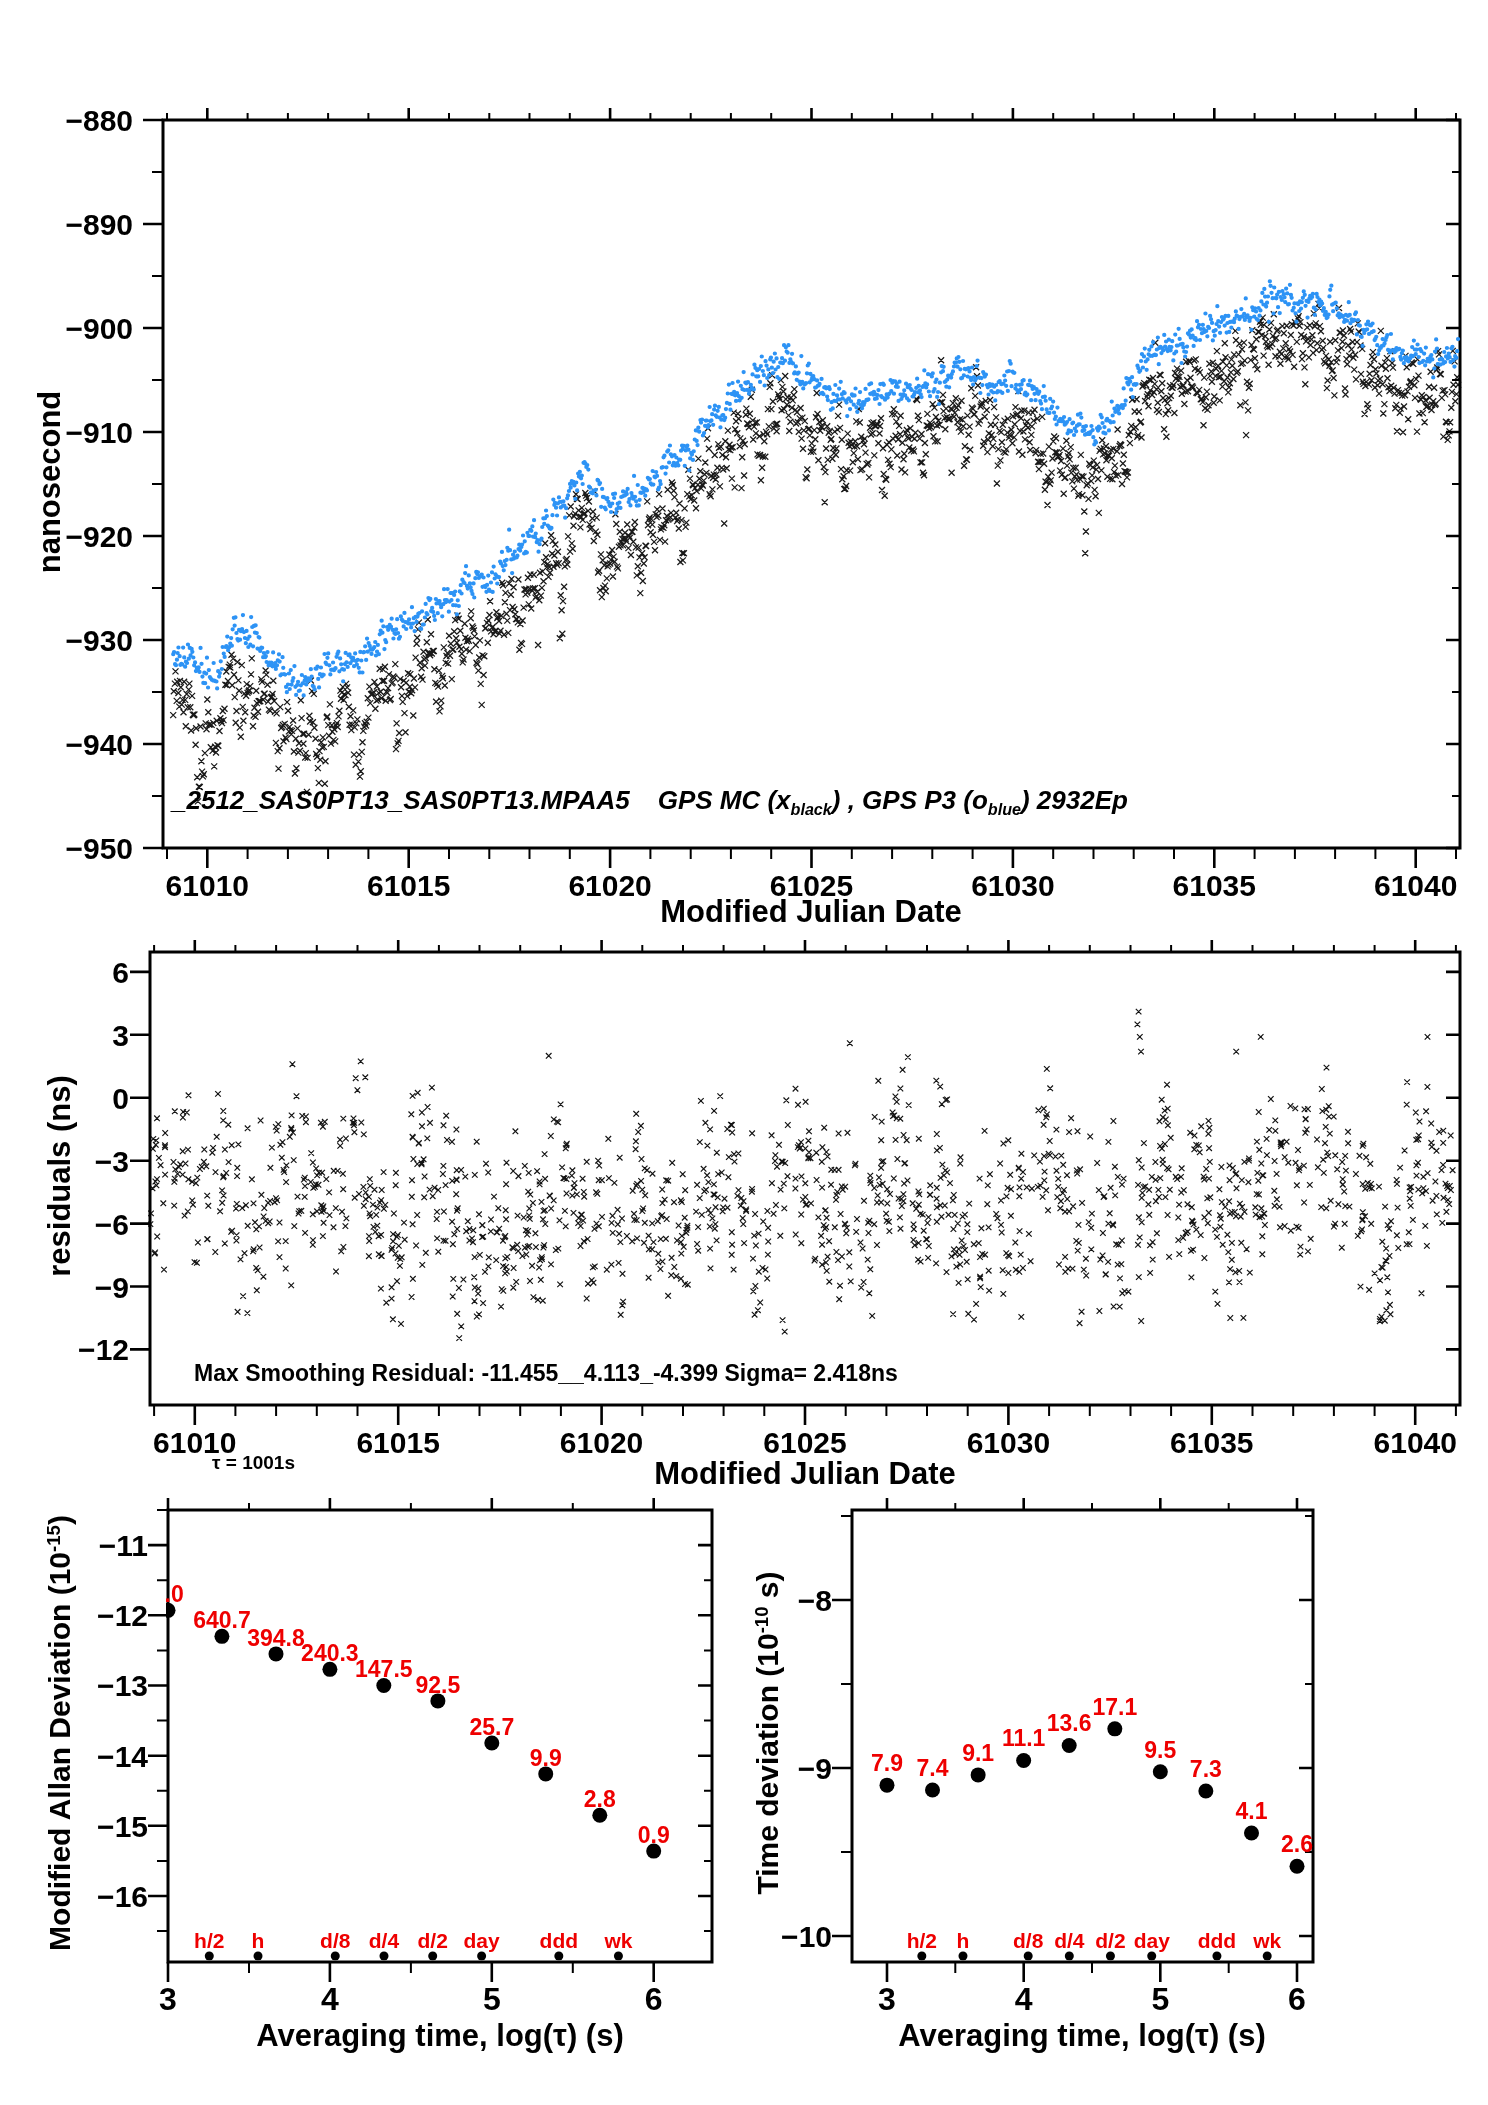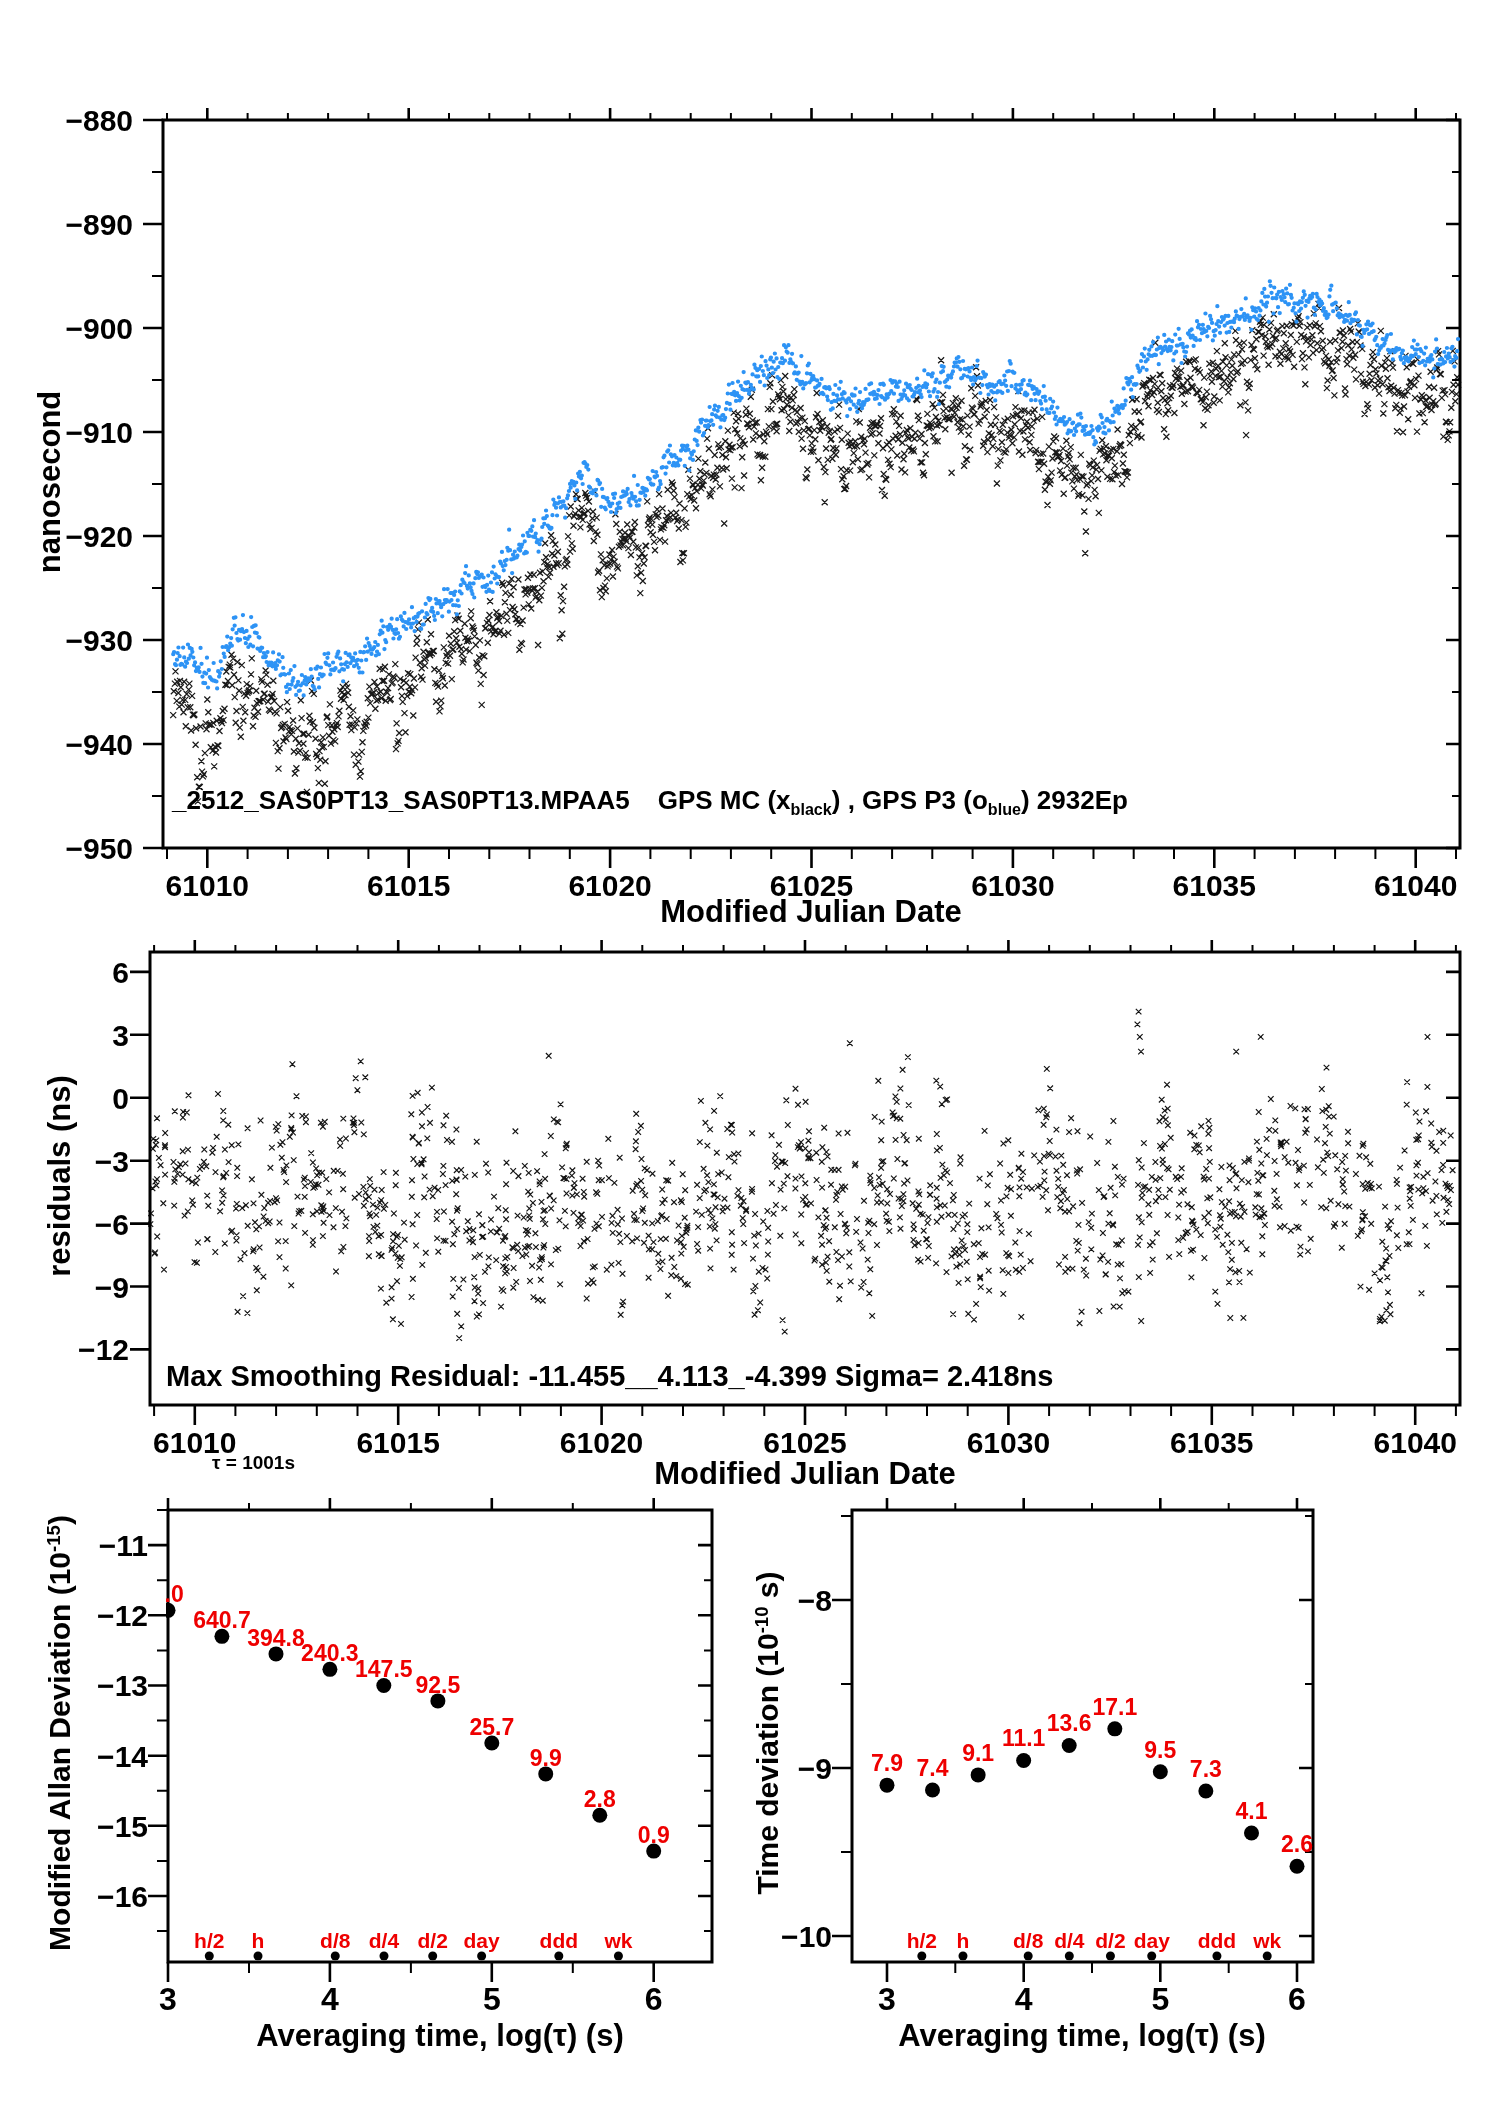--- a/index.html
+++ b/index.html
@@ -166,25 +166,25 @@
         <text x="1160.335606285206" y="1757.6930509104423" text-anchor="middle" fill="#EE0000" style="font:700 23px &quot;Liberation Sans&quot;,sans-serif">9.5</text>
         <circle cx="1205.847909872517" cy="1791.0092902266817" r="7.5" fill="#000000"></circle>
         <text x="1205.847909872517" y="1777.0092902266817" text-anchor="middle" fill="#EE0000" style="font:700 23px &quot;Liberation Sans&quot;,sans-serif">7.3</text>
         <circle cx="1251.4968870441744" cy="1833.001114827202" r="7.5" fill="#000000"></circle>
         <text x="1251.4968870441744" y="1819.001114827202" text-anchor="middle" fill="#EE0000" style="font:700 23px &quot;Liberation Sans&quot;,sans-serif">4.1</text>
         <circle cx="1297.0091906314854" cy="1866.258639910814" r="7.5" fill="#000000"></circle>
         <text x="1297.0091906314854" y="1852.258639910814" text-anchor="middle" fill="#EE0000" style="font:700 23px &quot;Liberation Sans&quot;,sans-serif">2.6</text>
       </g>
     </svg>
 
-  <div class="lbl" id="p1-label" style="left:172px;top:785px;font-size:26px;">
+  <div class="lbl" id="p1-label" style="left:172px;top:785px;font-size:26px;font-style:italic;">
     <span>_2512_SAS0PT13_SAS0PT13.MPAA5</span><span class="gap"></span><span>GPS MC (x</span><span class="sub">black</span><span>) ,  GPS P3 (o</span><span class="sub">blue</span><span>)  2932Ep</span>
   </div>
 
-  <div class="lbl" id="p2-note" style="left:166px;top:1360px;font-size:29px;">Max Smoothing Residual: -11.455__4.113_-4.399  Sigma= 2.418ns</div>
+  <div class="lbl" id="p2-note" style="left:194px;top:1360px;font-size:23px;">Max Smoothing Residual: -11.455__4.113_-4.399  Sigma= 2.418ns</div>
 
   <div class="lbl" id="p3-tau" style="left:212px;top:1452px;font-size:19px;">τ = 1001s</div>
 
   <div class="lbl center" style="left:511px;top:894px;width:600px;font-size:31px;">Modified Julian Date</div>
   <div class="lbl center rot" style="left:-260px;top:464px;width:620px;font-size:31px;">nanosecond</div>
 
   <div class="lbl center" style="left:505px;top:1456px;width:600px;font-size:31px;">Modified Julian Date</div>
   <div class="lbl center rot" style="left:-250px;top:1158px;width:620px;font-size:31px;">residuals (ns)</div>
 
   <div class="lbl center" style="left:140px;top:2018px;width:600px;font-size:31px;">Averaging time, log(τ) (s)</div>

